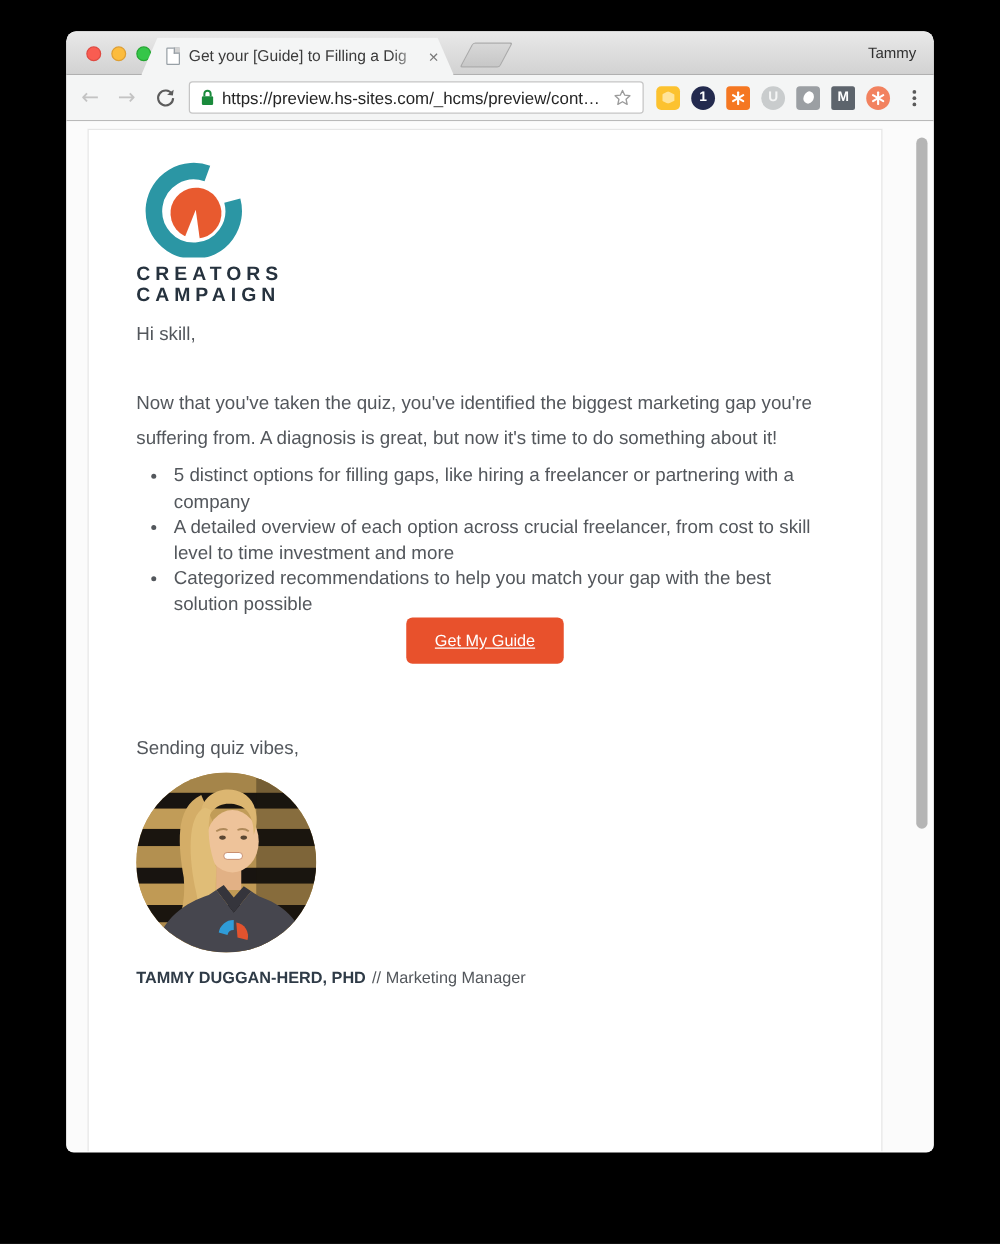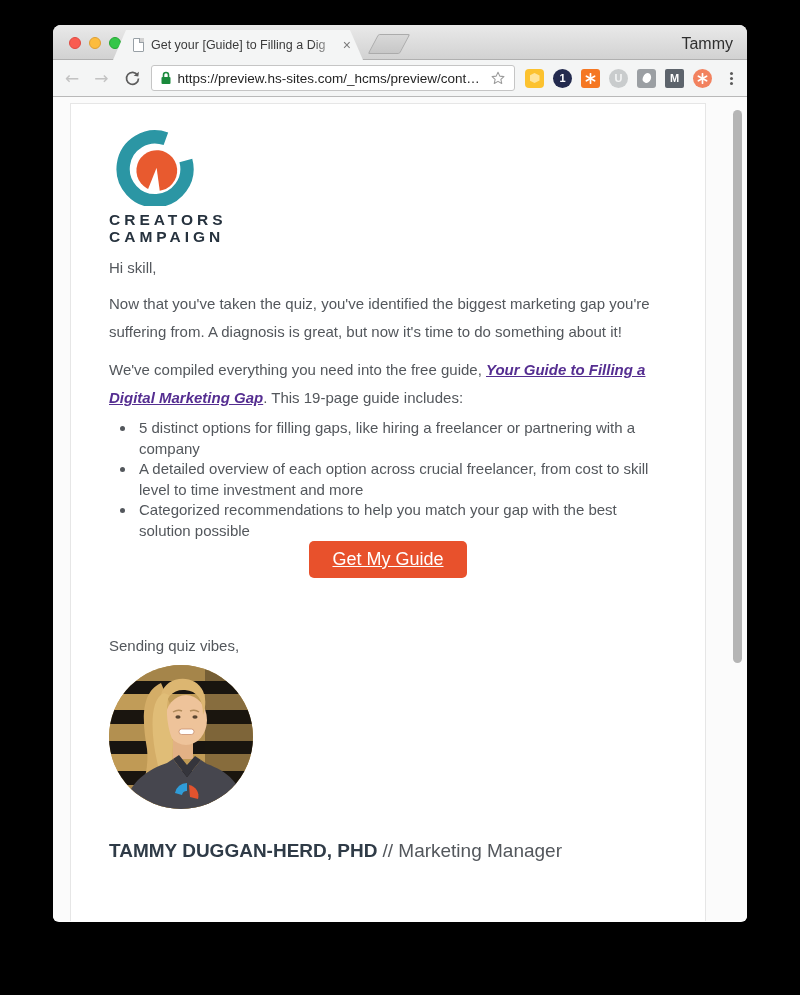--- a/index.html
+++ b/index.html
@@ -43,21 +43,21 @@
   }
   .tab-fade { position:absolute; right:0; top:0; bottom:0; width:26px;
     background:linear-gradient(to right, rgba(244,245,245,0), #f4f5f5); }
   .tab-close { flex:none; font-size:14px; color:#7a7a7a; margin-left:4px; line-height:1; }
 
   .newtab-btn {
     position:absolute; left:320px; bottom:5px; width:32px; height:20px;
     background:linear-gradient(#d8d8d8,#c7c7c7); border:1px solid #ababab;
     border-radius:2px; transform:skewX(-28deg);
   }
-  .user-name { position:absolute; right:14px; top:10px; font-size:16px; color:#2f2f2f; }
+  .user-name { position:absolute; right:14px; top:10px; font-size:12px; color:#2f2f2f; }
 
   
   .toolbar {
     height:37px; background:#f4f5f5; border-bottom:1px solid #b9b9b9;
     display:flex; align-items:center; padding:0 12px;
   }
   .nav-arrow { font-family:"DejaVu Sans", sans-serif; font-size:17px; color:#c3c3c3; margin-right:15px; line-height:1; }
   .refresh-wrap { margin-right:10px; display:flex; align-items:center; }
 
   .urlbar {
@@ -91,38 +91,38 @@
     background:#fff; border:1px solid #e6e6e6;
   }
   .email-content { padding:24px 38px 0 38px; color:#53575c; font-size:15px; }
 
   .logo-mark { width:92px; height:78px; display:block; }
   .wordmark { margin-top:5px; font-size:15.5px; font-weight:bold; letter-spacing:4px;
     color:#26323e; line-height:17px; }
 
   .greeting { margin-top:9px; line-height:28px; }
   .para { line-height:28px; }
-  .p1 { margin-top:8px; }
+  .p1 { margin-top:27px; }
   .p2 { margin-top:10px; }
   .p3 { margin-top:12px; }
   .guide-link { color:#552e91; font-weight:bold; font-style:italic; text-decoration:underline; }
 
   ul.features { margin-top:6px; padding-left:27px; }
   ul.features li { line-height:20.5px; padding-left:3px; }
 
   .btn-row { text-align:center; margin-top:0px; }
   .cta-btn {
-    display:inline-block; background:#e8512c; color:#fff; font-size:18px;
+    display:inline-block; background:#e8512c; color:#fff; font-size:13px;
     font-family:"Liberation Sans", sans-serif;
     padding:9px 23px; border:none; border-radius:5px; line-height:19px;
   }
 
   .closing { margin-top:54px; line-height:28px; }
   .avatar { margin-top:5px; width:144px; height:144px; display:block; }
-  .sig-line { margin-top:32px; font-size:19px; line-height:20px; }
+  .sig-line { margin-top:10px; font-size:13px; line-height:20px; }
   .sig-name { font-weight:bold; color:#2f3b47; }
   .sig-role { color:#53575c; margin-left:5px; }
 
   .scroll-thumb {
     position:absolute; right:5px; top:13px; width:9px; height:553px;
     background:#b5b5b5; border-radius:5px;
   }
 </style>
 </head>
 <body>
@@ -220,23 +220,20 @@
         </svg>
         <div class="wordmark">
           <div>CREATORS</div>
           <div>CAMPAIGN</div>
         </div>
 
         <p class="greeting">Hi skill,</p>
 
         <p class="para p1">Now that you've taken the quiz, you've identified the biggest marketing gap you're suffering from. A diagnosis is great, but now it's time to do something about it!</p>
 
-        <p class="para p2">
-          <span>We've compiled everything you need into the free guide, </span><a class="guide-link" href="#">Your Guide to Filling a Digital Marketing Gap</a><span>. This 19-page guide includes:</span>
-        </p>
 
         <ul class="features">
           <li>5 distinct options for filling gaps, like hiring a freelancer or partnering with a company</li>
           <li>A detailed overview of each option across crucial freelancer, from cost to skill level to time investment and more</li>
           <li>Categorized recommendations to help you match your gap with the best solution possible</li>
         </ul>
 
 
         <div class="btn-row">
           <a class="cta-btn" href="#">Get My Guide</a>

